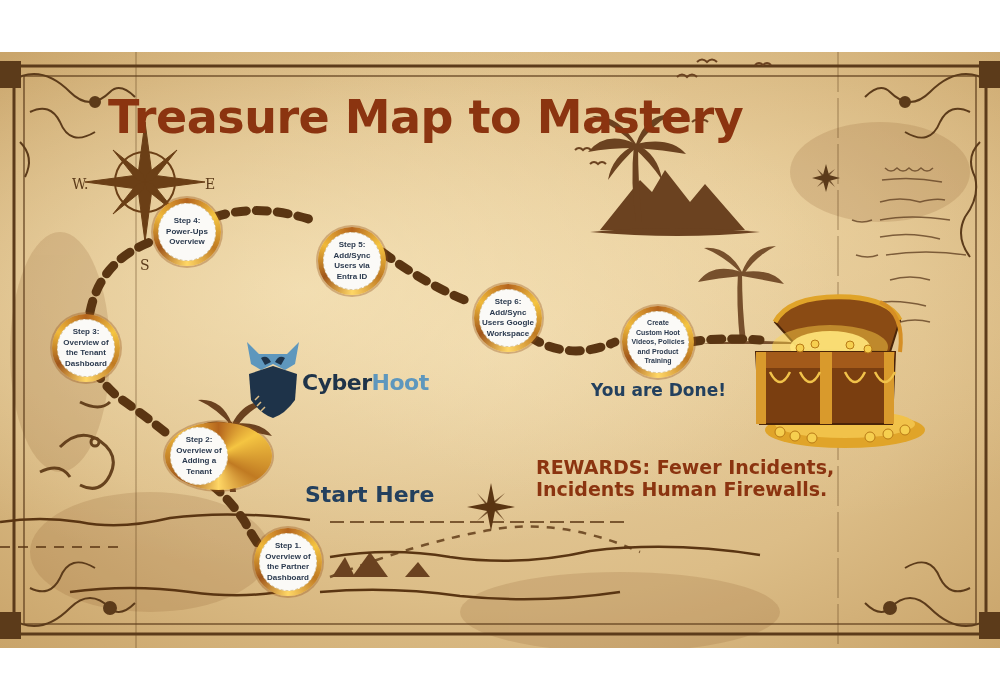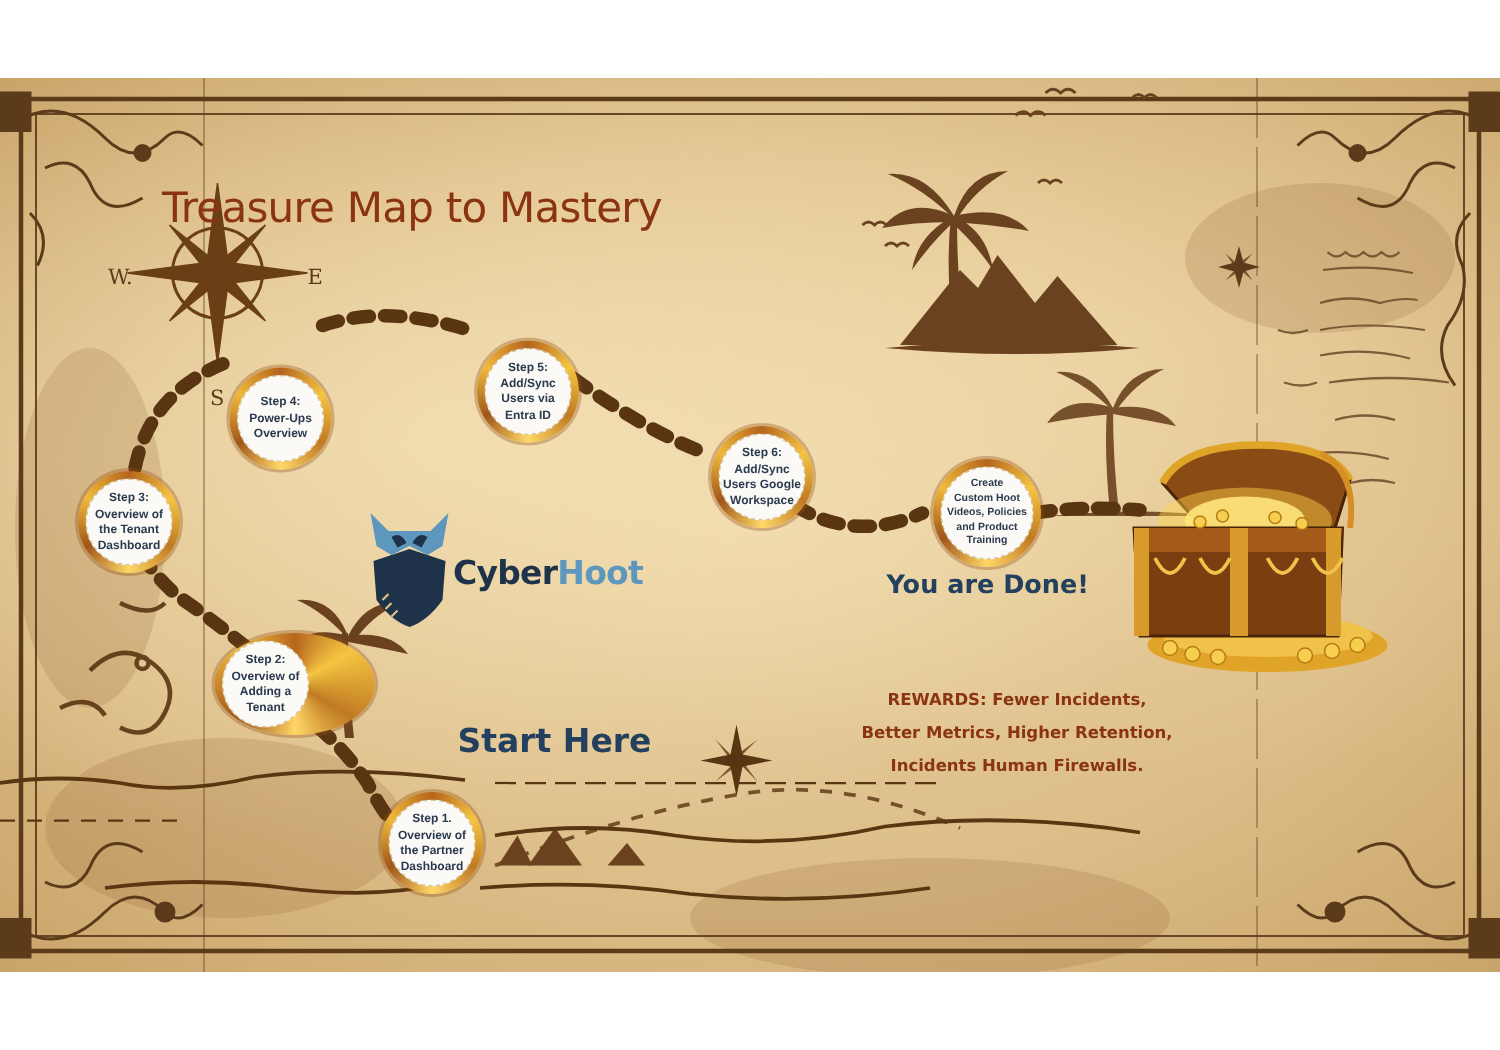--- a/index.html
+++ b/index.html
@@ -8,22 +8,22 @@
     position:absolute; left:0; top:52px; width:1000px; height:596px;
     background:
       radial-gradient(ellipse at 30% 40%, rgba(255,240,200,0.55) 0%, rgba(255,240,200,0) 55%),
       radial-gradient(ellipse at 75% 30%, rgba(255,235,190,0.35) 0%, rgba(255,235,190,0) 50%),
       radial-gradient(ellipse at 50% 50%, #e8cfa0 0%, #dcbd87 60%, #c9a46a 100%);
     overflow:hidden;
   }
   .layer { position:absolute; left:0; top:0; width:1000px; height:596px; }
   .title {
     position:absolute; left:108px; top:38px;
-    font-family:"DejaVu Sans", sans-serif; font-weight:normal; font-size:28px;
-    color:#8b3410; letter-spacing:-0.5px; white-space:nowrap;margin-top:32px;
+    font-family:"DejaVu Sans", sans-serif; font-weight:bold; font-size:46px;
+    color:#8b3410; letter-spacing:-0.5px; white-space:nowrap;
   }
   .medal {
     position:absolute; width:68px; height:68px; border-radius:50%;
     background: conic-gradient(#b5651d, #f5c542, #c07a22, #ffd766, #a0561a, #f0b93a, #b5651d);
     box-shadow: 0 0 0 2px rgba(150,80,20,0.35);
   }
   .medal::before {
     content:""; position:absolute; left:-3px; top:-3px; right:-3px; bottom:-3px; border-radius:50%;
     background: repeating-conic-gradient(#c98a2a 0deg 8deg, transparent 8deg 15deg);
     z-index:-1;
@@ -46,21 +46,21 @@
   .start-here {
     position:absolute; left:305px; top:430px; font-family:"DejaVu Sans", sans-serif; font-weight:bold;
     font-size:22px; color:#23405e; white-space:nowrap;
   }
   .done {
     position:absolute; left:591px; top:328px; font-family:"DejaVu Sans", sans-serif; font-weight:bold;
     font-size:17px; color:#23405e; white-space:nowrap;
   }
   .rewards {
     position:absolute; left:536px; top:404px; width:284px; text-align:center;
-    font-family:"DejaVu Sans", sans-serif; font-weight:bold; font-size:11px; line-height:22px;
+    font-family:"DejaVu Sans", sans-serif; font-weight:bold; font-size:19px; line-height:22px;
     color:#8b3410;
   }
   .rewards div { white-space:nowrap; }
 </style>
 </head>
 <body>
 
 <div class="map">
 
   <svg class="layer" viewBox="0 0 1000 596">
@@ -264,21 +264,21 @@
     <div class="medal-inner">
         <div class="medal-text">
       <div>Step 1.</div>
           <div>Overview of</div>
           <div>the Partner</div>
           <div>Dashboard</div>
     </div>
       </div>
   </div>
 
-  <div class="medal" style="left:143px;top:370px;padding-left:39px;">
+  <div class="medal" style="left:165px;top:370px;padding-left:39px;">
     <div class="medal-inner">
         <div class="medal-text">
       <div>Step 2:</div>
           <div>Overview of</div>
           <div>Adding a</div>
           <div>Tenant</div>
     </div>
       </div>
   </div>
 
@@ -286,21 +286,21 @@
     <div class="medal-inner">
         <div class="medal-text">
       <div>Step 3:</div>
           <div>Overview of</div>
           <div>the Tenant</div>
           <div>Dashboard</div>
     </div>
       </div>
   </div>
 
-  <div class="medal" style="left:153px;top:146px;margin-top:47px;">
+  <div class="medal" style="left:153px;top:146px;">
     <div class="medal-inner">
         <div class="medal-text">
       <div>Step 4:</div>
           <div>Power-Ups</div>
           <div>Overview</div>
     </div>
       </div>
   </div>
 
   <div class="medal" style="left:318px;top:150px;margin-top:25px;">
@@ -335,16 +335,15 @@
           <div>Training</div>
     </div>
       </div>
   </div>
 
   <div class="start-here">Start Here</div>
   <div class="done">You are Done!</div>
 
   <div class="rewards">
     <div>REWARDS: Fewer Incidents,</div>
-    <div>Better Metrics, Higher Retention,</div>
     <div>Incidents Human Firewalls.</div>
   </div>
 </div>
 
 </body></html>

